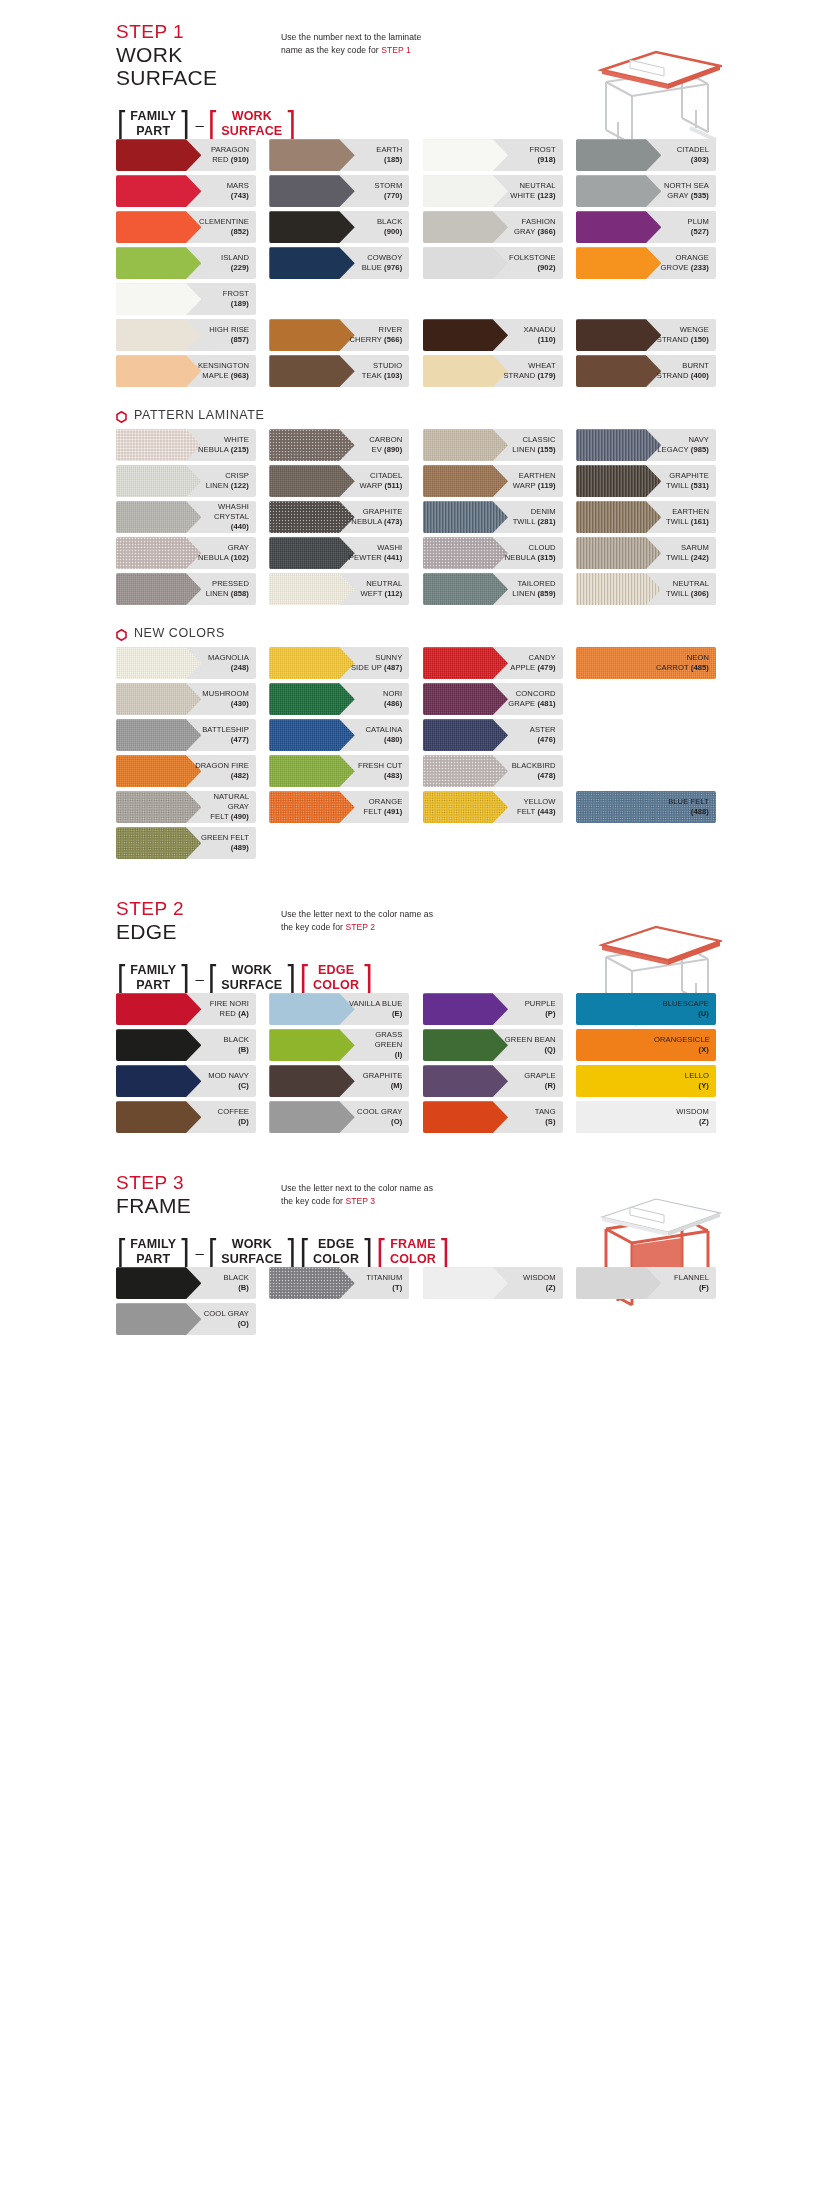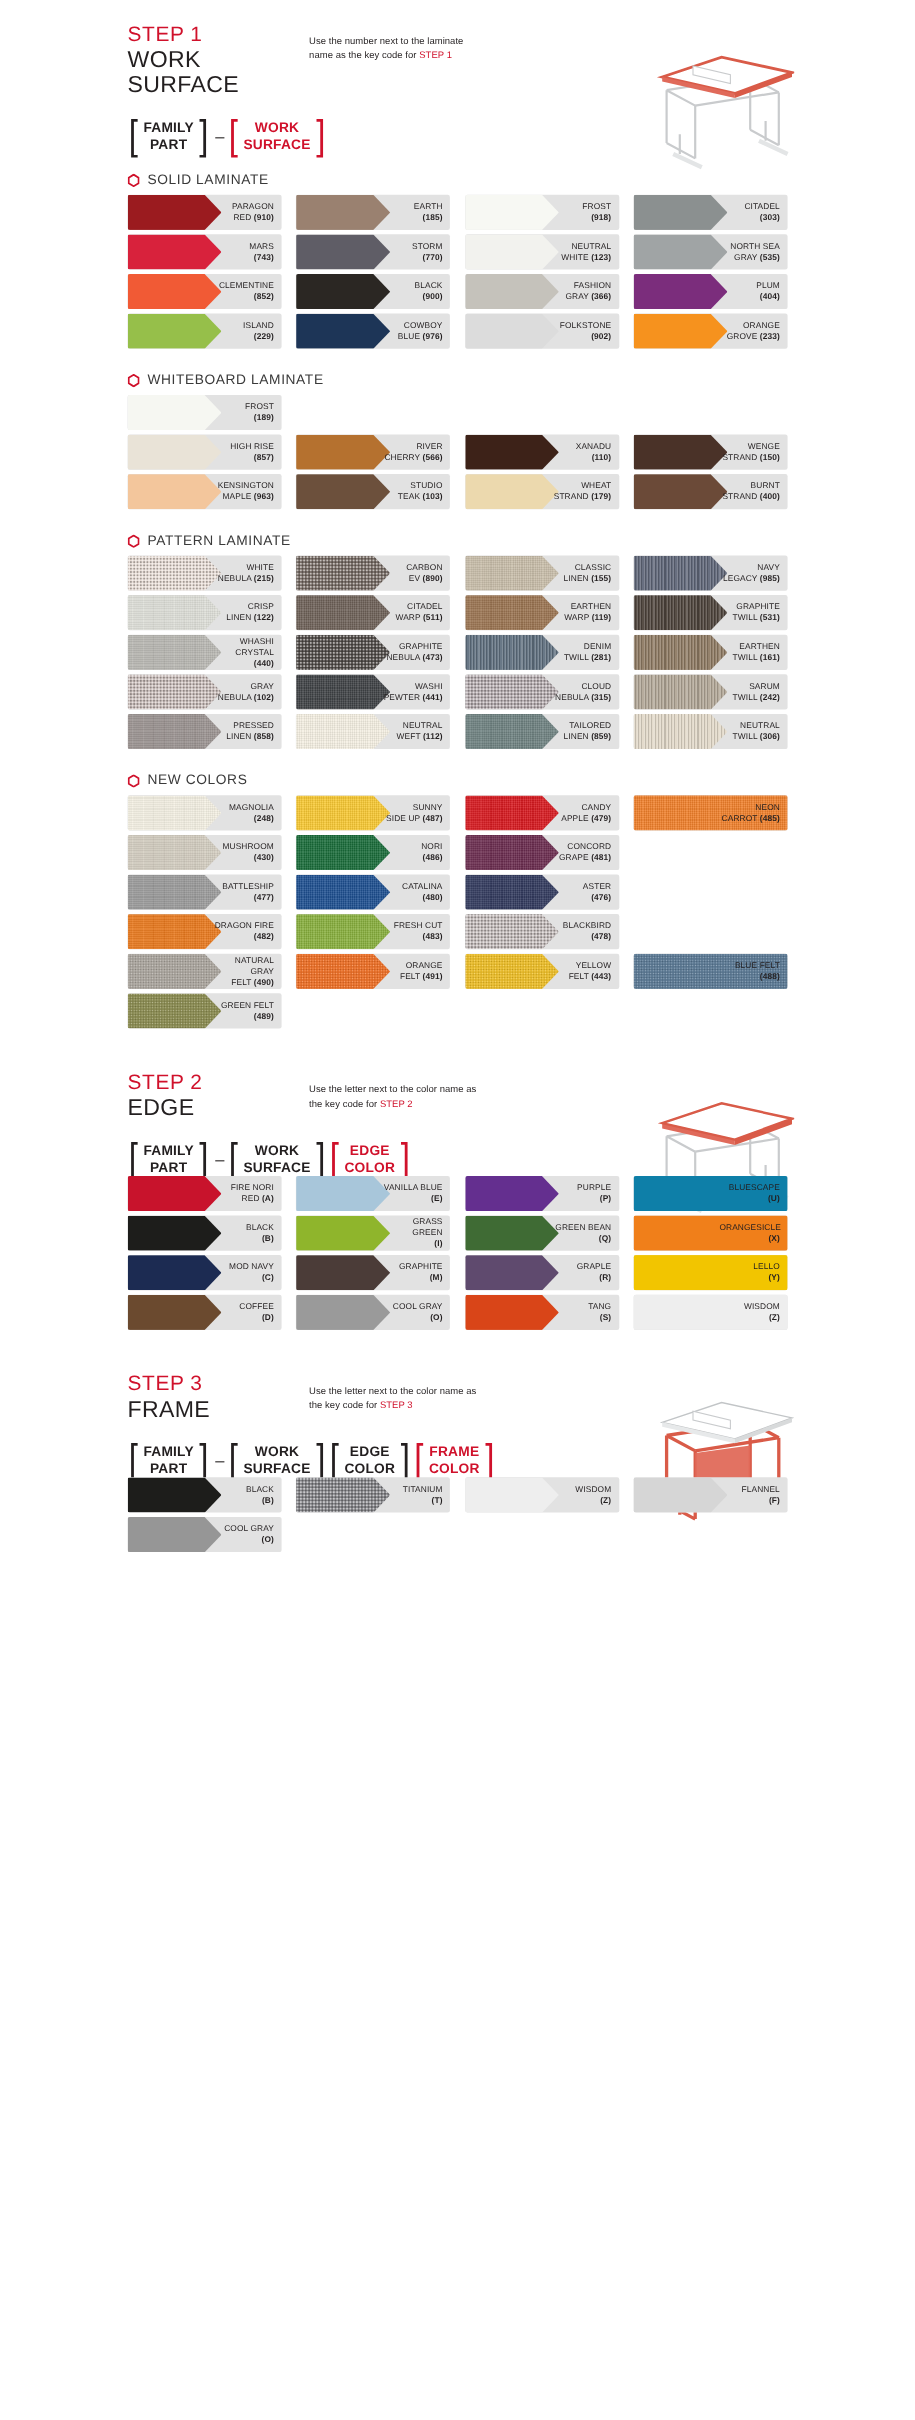--- a/index.html
+++ b/index.html
@@ -140,27 +140,20 @@
       </span>
         <span class="fdash">–</span>
         <span class="fgroup">
         <span class="brk red">[</span>
         <span class="ftext red">WORK
 SURFACE</span>
         <span class="brk red">]</span>
       </span>
       </div>
   </div>
-    <div class="sec-label">
-      <span class="hex">
-    <svg viewBox="0 0 22 24" width="11" height="12">
-      <polygon points="11,1.5 20,7 20,17 11,22.5 2,17 2,7" fill="none" stroke="#d0112b" stroke-width="3.2"></polygon>
-    </svg></span>
-      <span class="sec-text">SOLID LAMINATE</span>
-    </div>
     <div class="grid">
       <div class="cell">
     <div class="swatch">
       <span class="chip" style="background:#9b1b1f"></span>
       <span class="lbl"><span class="nm">PARAGON</span><br><span class="nm">RED </span><b>(910)</b></span>
     </div>
   </div>
       <div class="cell">
     <div class="swatch">
       <span class="chip" style="background:#9a8170"></span>
@@ -217,21 +210,21 @@
   </div>
       <div class="cell">
     <div class="swatch">
       <span class="chip" style="background:#c5c2bb"></span>
       <span class="lbl"><span class="nm">FASHION</span><br><span class="nm">GRAY </span><b>(366)</b></span>
     </div>
   </div>
       <div class="cell">
     <div class="swatch">
       <span class="chip" style="background:#7b2d7c"></span>
-      <span class="lbl"><span class="nm">PLUM</span><br><b>(404)</b></span>
+      <span class="lbl"><span class="nm">PLUM</span><br><b>(527)</b></span>
     </div>
   </div>
       <div class="cell">
     <div class="swatch">
       <span class="chip" style="background:#96bf4a"></span>
       <span class="lbl"><span class="nm">ISLAND</span><br><b>(229)</b></span>
     </div>
   </div>
       <div class="cell">
     <div class="swatch">
@@ -244,27 +237,20 @@
       <span class="chip" style="background:#dcdcdc"></span>
       <span class="lbl"><span class="nm">FOLKSTONE</span><br><b>(902)</b></span>
     </div>
   </div>
       <div class="cell">
     <div class="swatch">
       <span class="chip" style="background:#f6921e"></span>
       <span class="lbl"><span class="nm">ORANGE</span><br><span class="nm">GROVE </span><b>(233)</b></span>
     </div>
   </div>
-    </div>
-    <div class="sec-label">
-      <span class="hex">
-    <svg viewBox="0 0 22 24" width="11" height="12">
-      <polygon points="11,1.5 20,7 20,17 11,22.5 2,17 2,7" fill="none" stroke="#d0112b" stroke-width="3.2"></polygon>
-    </svg></span>
-      <span class="sec-text">WHITEBOARD LAMINATE</span>
     </div>
     <div class="grid">
       <div class="cell">
     <div class="swatch">
       <span class="chip" style="background:#f6f7f2"></span>
       <span class="lbl"><span class="nm">FROST</span><br><b>(189)</b></span>
     </div>
   </div>
     </div>
     <div class="grid">

